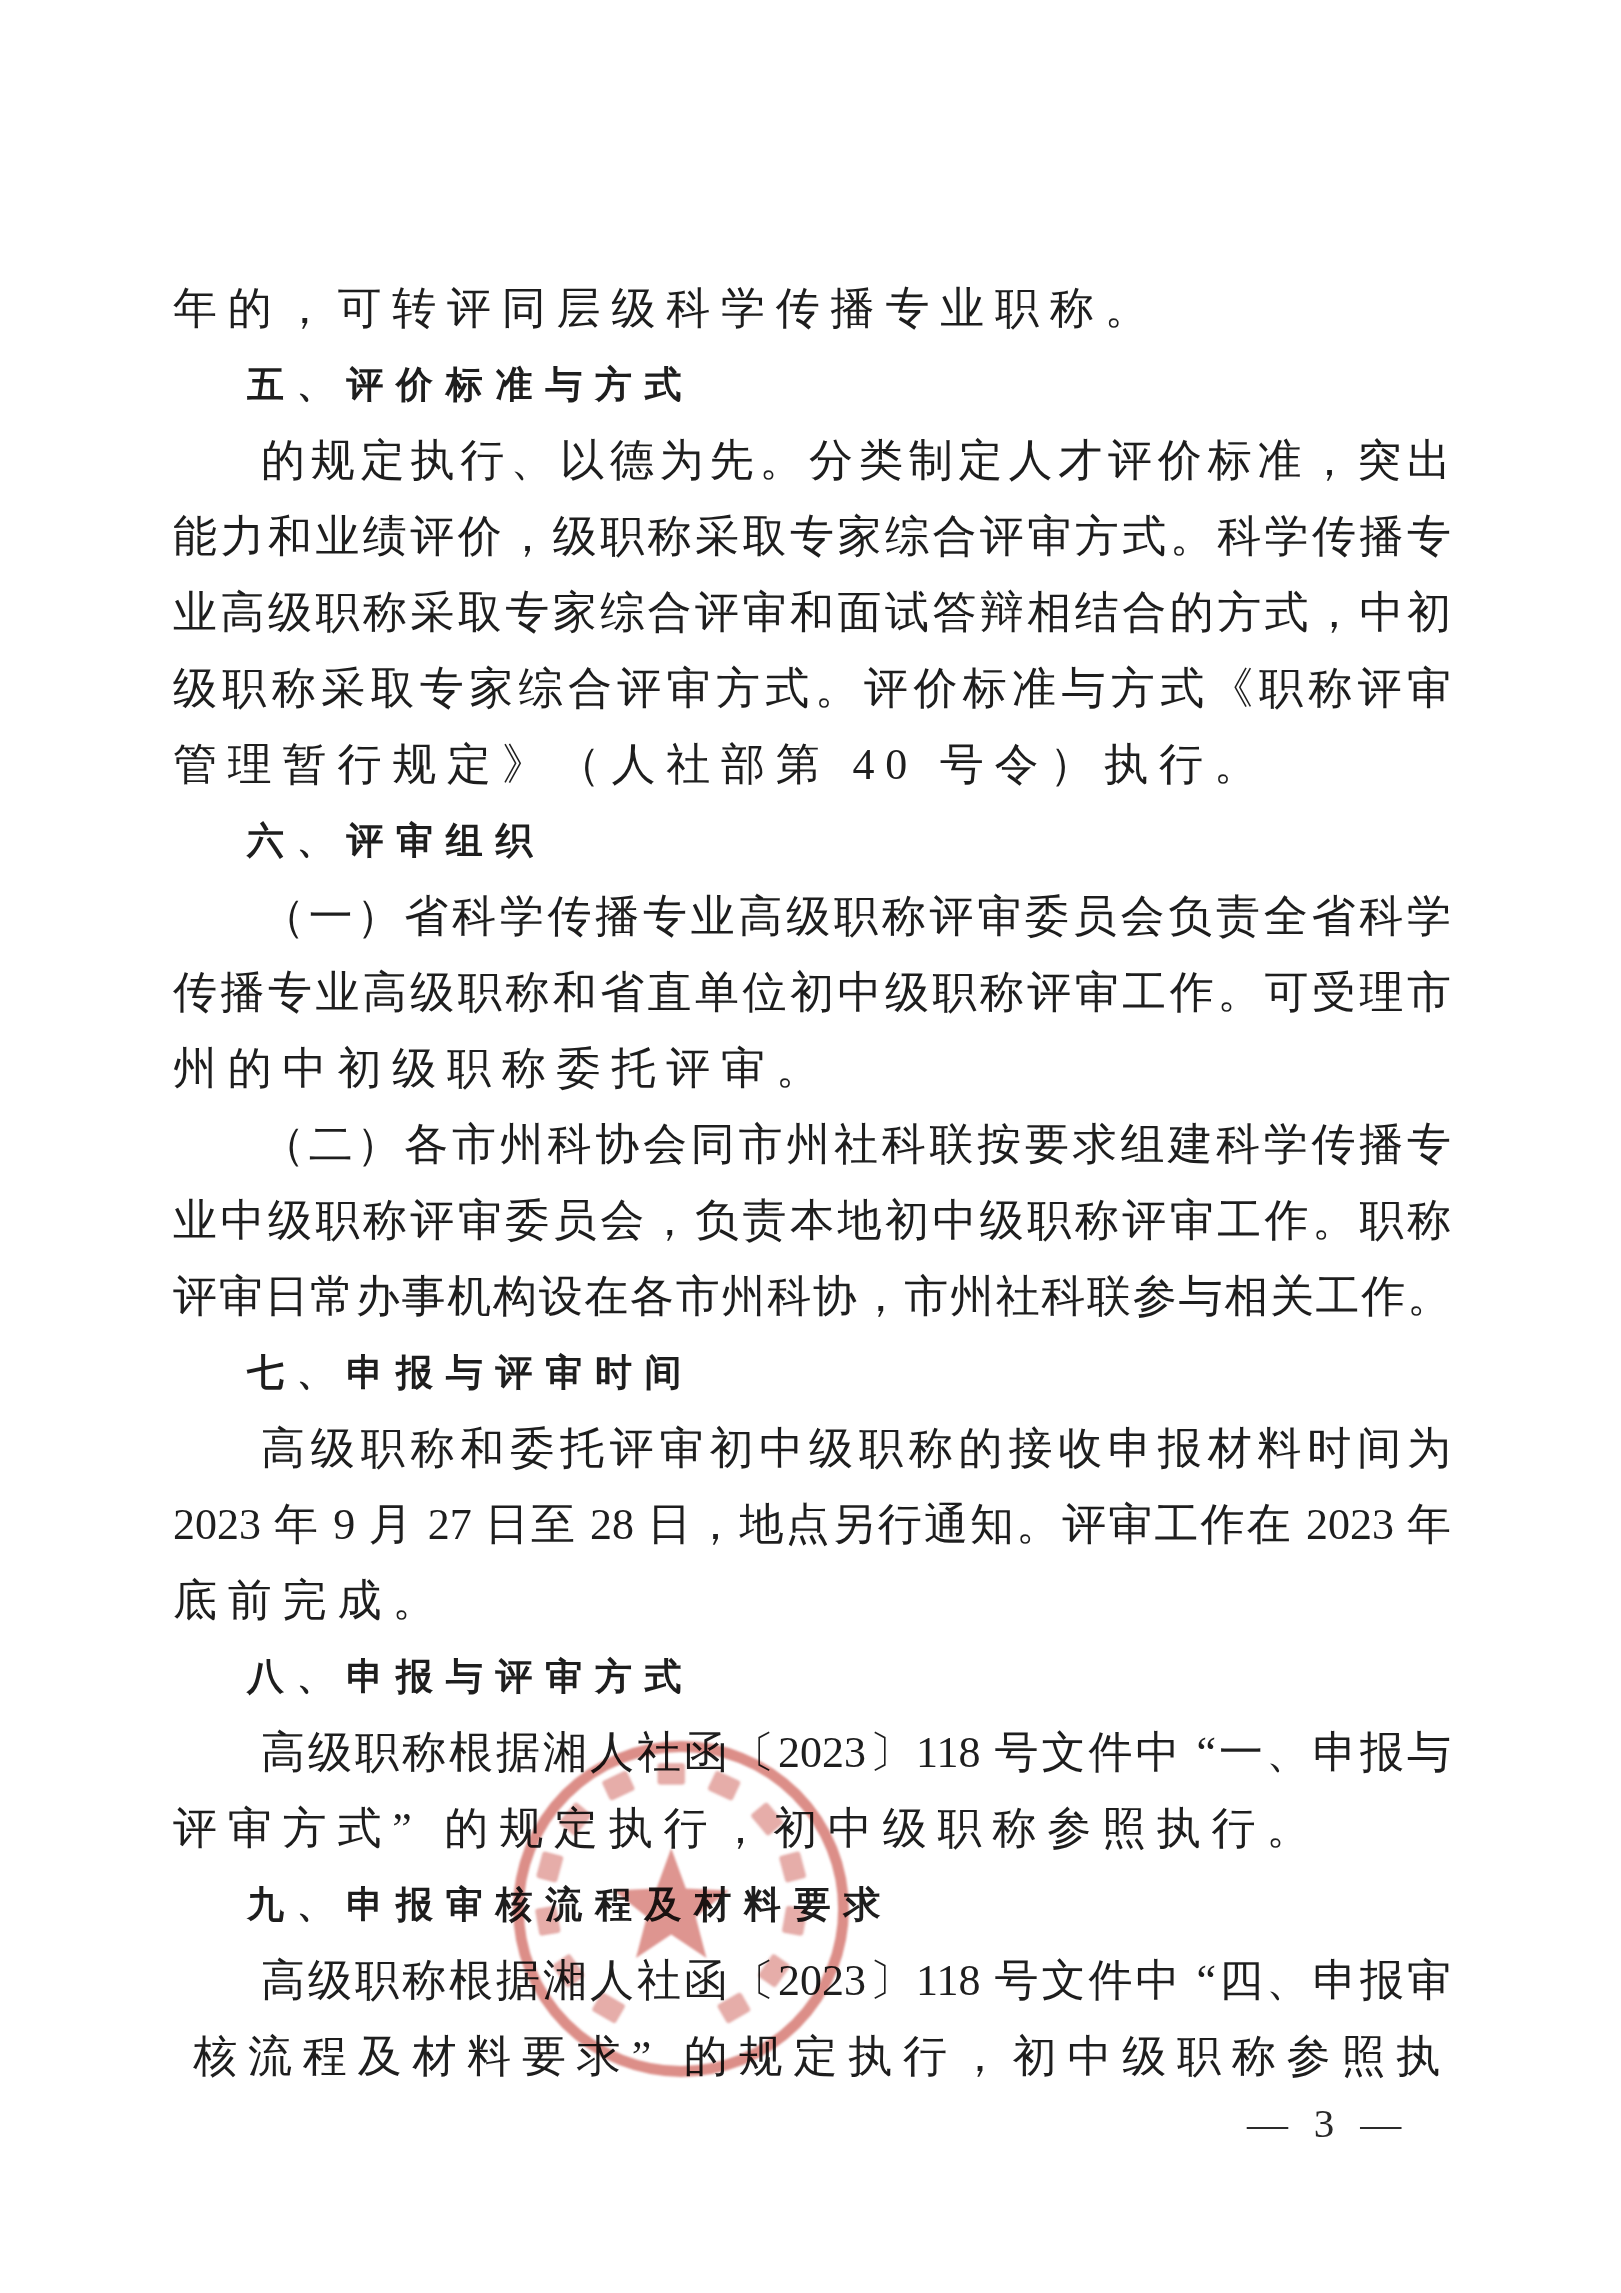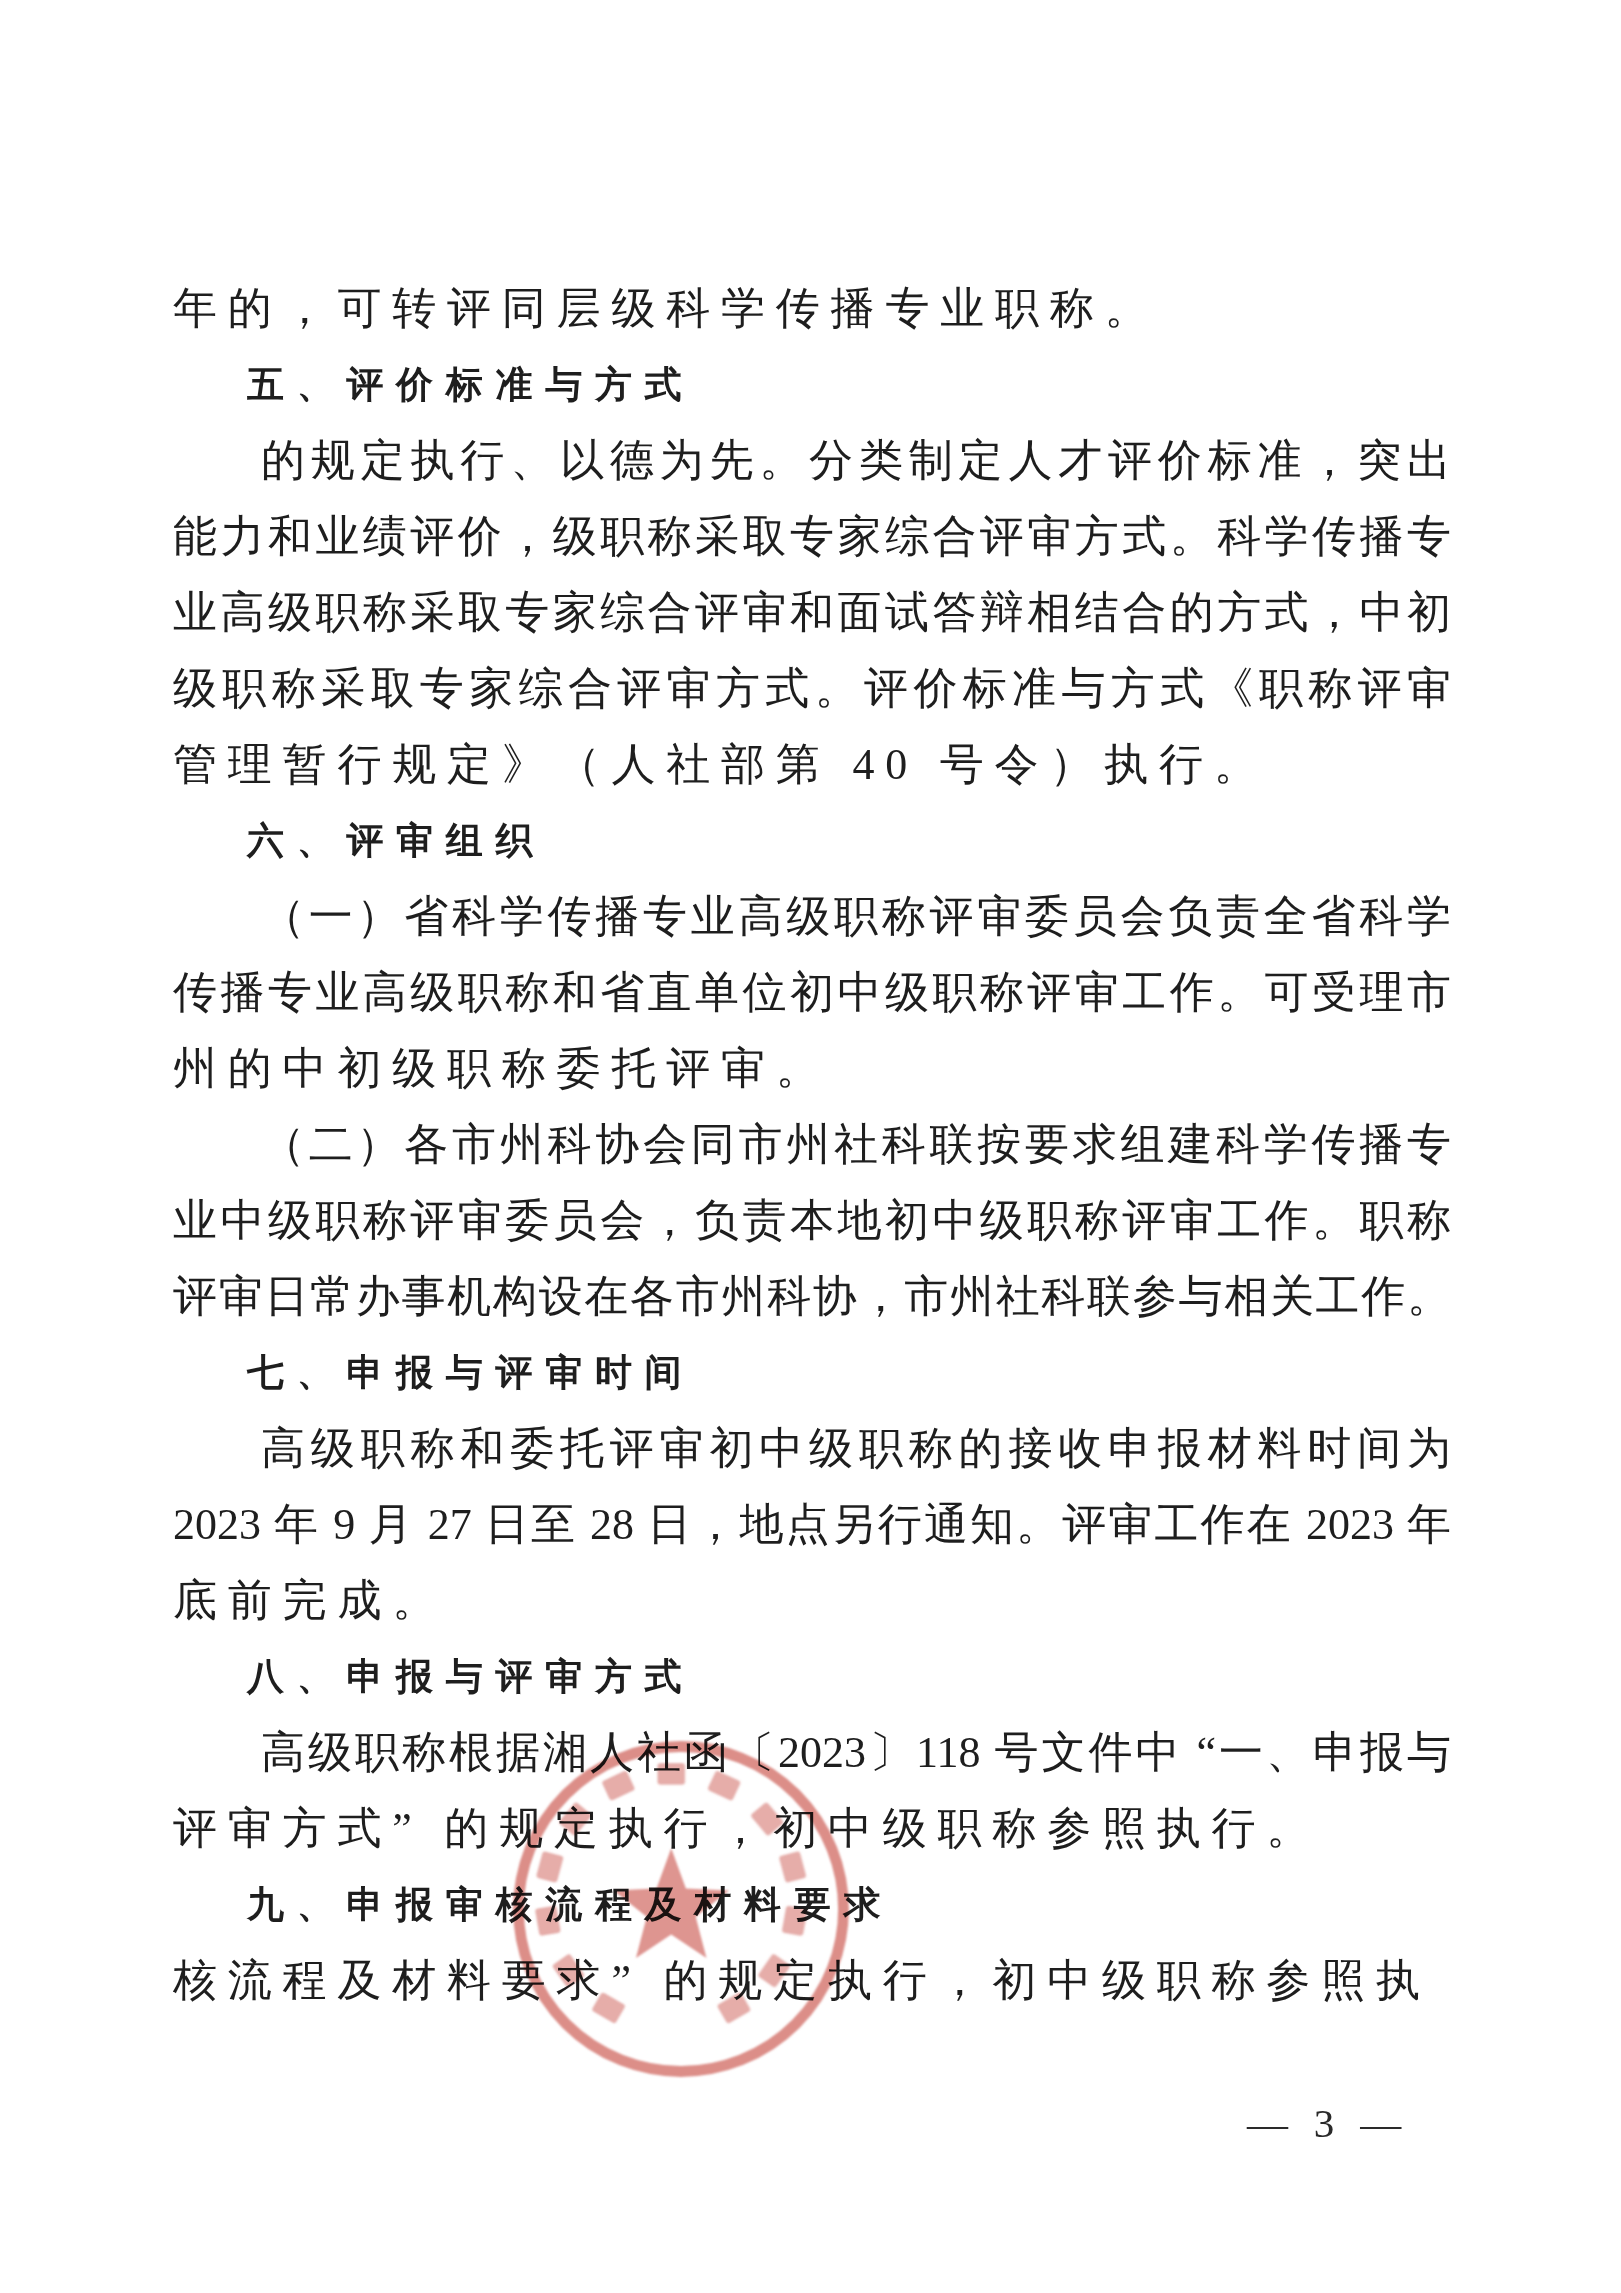--- a/index.html
+++ b/index.html
@@ -18,21 +18,21 @@
   .line{
     font-size:44px;
     line-height:76px;
     height:76px;
     overflow:hidden;
     text-align:justify;
     text-align-last:justify;
     letter-spacing:0;
   }
   .line.end{
-    text-align:left;
+    text-align:right;
     text-align-last:left;
     letter-spacing:10.8px;
   }
   .line.head{
     text-align:left;
     text-align-last:left;
     letter-spacing:12.7px;
     font-family:"Liberation Sans","DejaVu Sans",sans-serif;
     font-weight:700;
     font-size:37px;
@@ -77,20 +77,21 @@
     <div class="line">业中级职称评审委员会，负责本地初中级职称评审工作。职称</div>
     <div class="line">评审日常办事机构设在各市州科协，市州社科联参与相关工作。</div>
     <div class="line head indent">七、申报与评审时间</div>
     <div class="line indent">高级职称和委托评审初中级职称的接收申报材料时间为</div>
     <div class="line">2023 年 9 月 27 日至 28 日，地点另行通知。评审工作在 2023 年</div>
     <div class="line end">底前完成。</div>
     <div class="line head indent">八、申报与评审方式</div>
     <div class="line indent">高级职称根据湘人社函〔2023〕118 号文件中 “一、申报与</div>
     <div class="line end">评审方式” 的规定执行，初中级职称参照执行。</div>
     <div class="line head indent">九、申报审核流程及材料要求</div>
+    <div class="line indent">高级职称根据湘人社函〔2023〕118 号文件中 “四、申报审</div>
     <div class="line end">核流程及材料要求” 的规定执行，初中级职称参照执行。</div>
   </div>
 
   <div class="seal">
     <svg width="372" height="372" viewBox="0 0 380 380" xmlns="http://www.w3.org/2000/svg">
       <g stroke="none" fill="none">
         <circle cx="190" cy="190" r="166" stroke="#c5453c" stroke-width="11" opacity="0.85"></circle>
         <polygon opacity="0.8" fill="#c5453c" points="170,112 185,153 229,155 195,182 206,224 170,200 134,224 145,182 111,155 155,153" transform="translate(10,16)"></polygon>
         <g fill="#c5453c" opacity="0.62">
           <rect x="-14" y="-11" width="28" height="22" rx="3" transform="translate(116,291) rotate(-150)"></rect>

